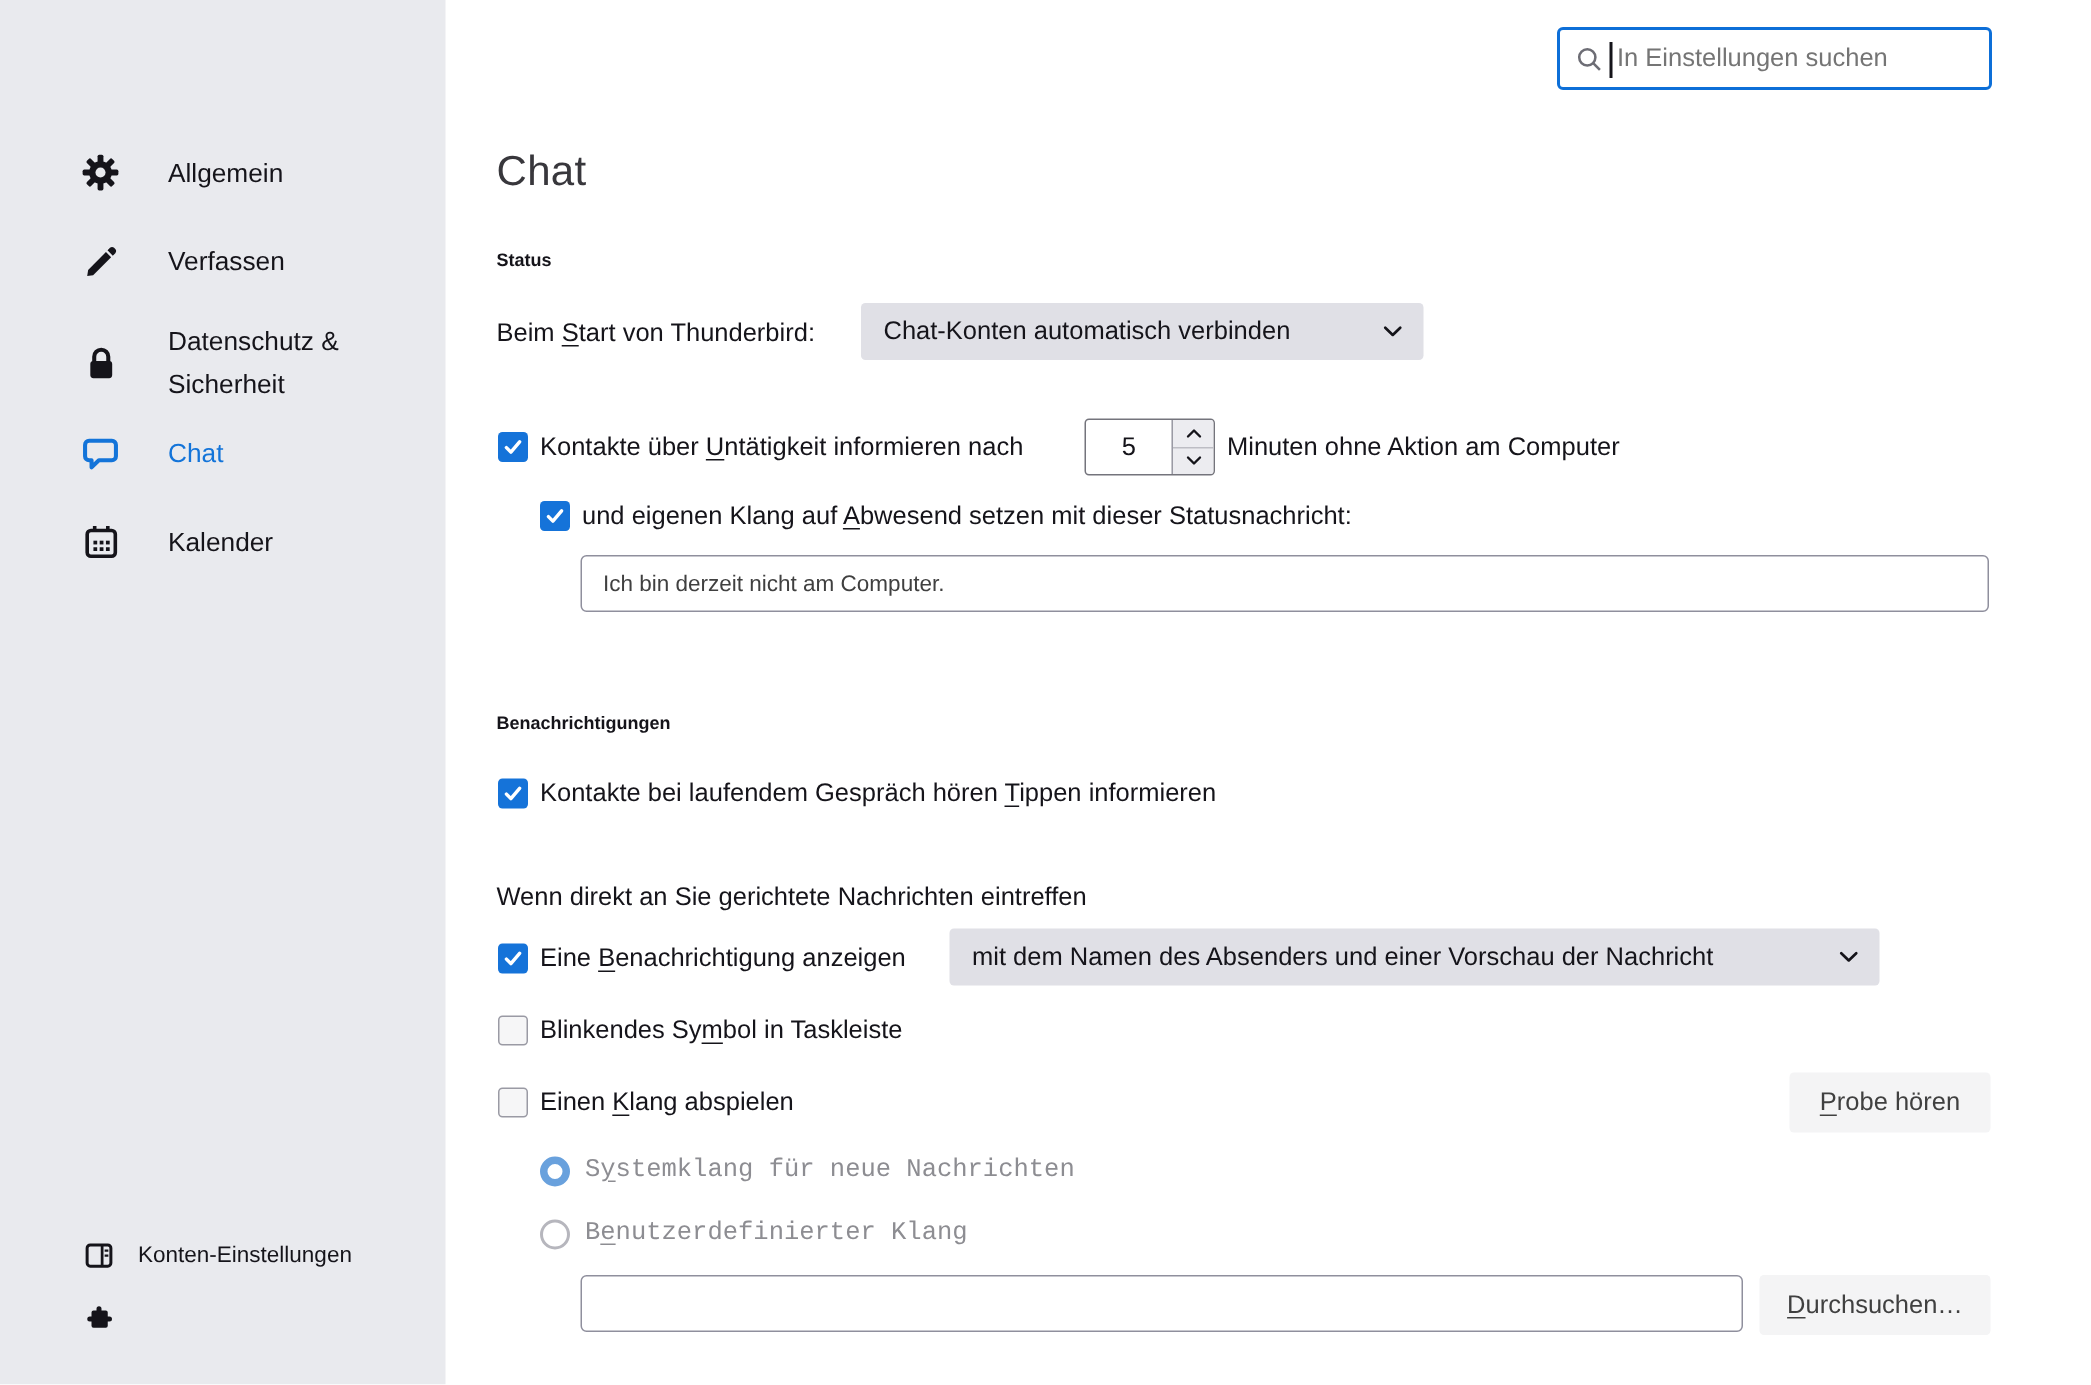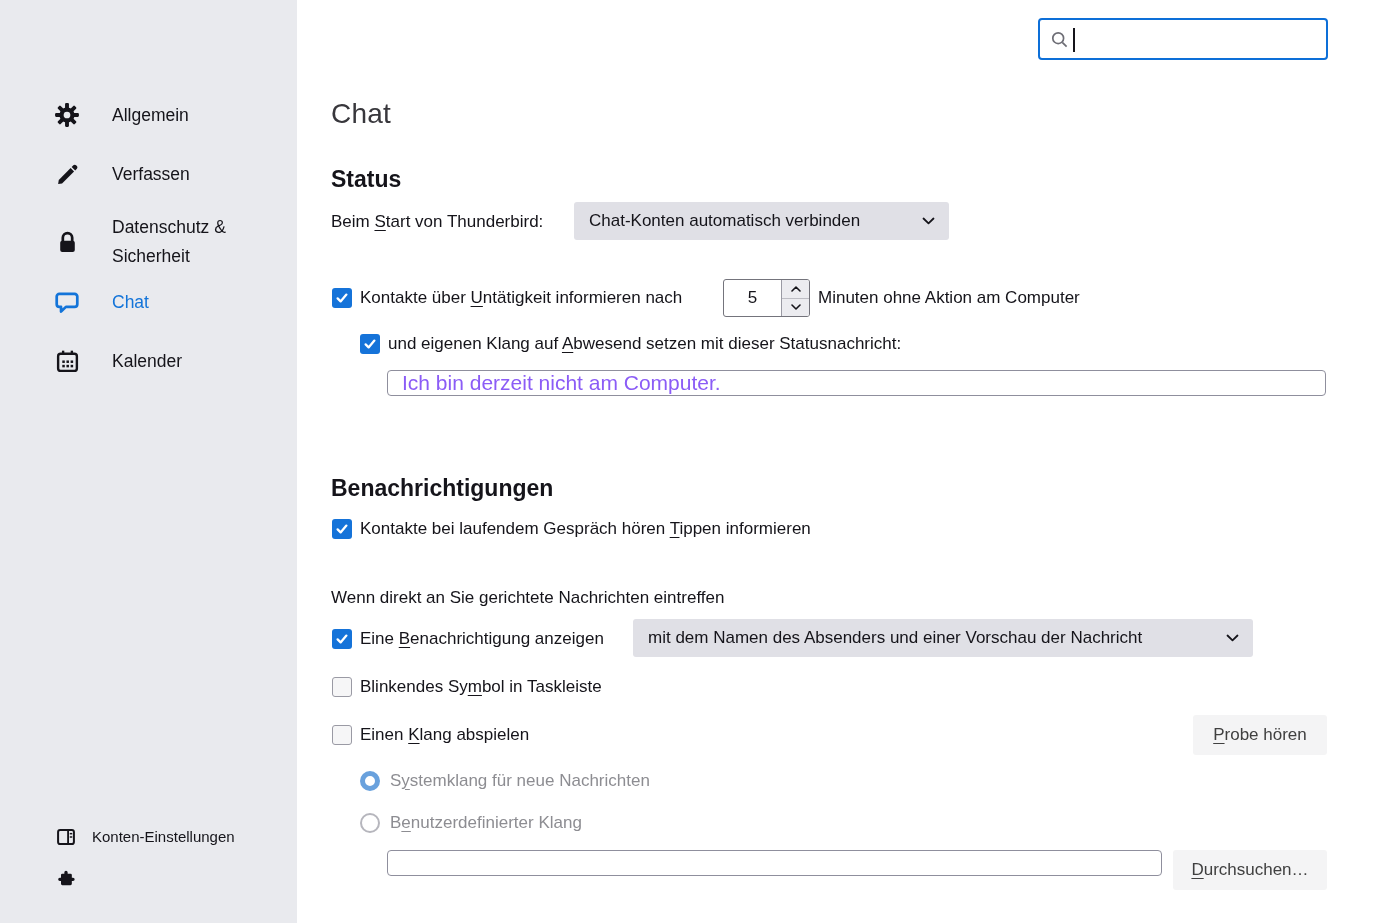--- a/index.html
+++ b/index.html
@@ -38,45 +38,45 @@
   .search-box svg{margin:0 7px 0 11px;flex:0 0 auto;}
   .search-box input{
     border:none;outline:none;flex:1;min-width:0;height:100%;
     font-family:"Liberation Sans",sans-serif;font-size:17px;color:#15141a;background:transparent;
     padding:0 8px 0 3px;
   }
   .search-box input::placeholder{color:#757575;opacity:1;}
   .caret{position:absolute;left:33px;top:8px;width:1.5px;height:24px;background:#15141a;}
   
   .page-title{position:absolute;left:331px;top:98px;font-size:28px;font-weight:300;color:#38373c;letter-spacing:.2px;}
-  .section-heading{position:absolute;font-size:23px;font-weight:700;color:#15141a;}
+  .section-heading{position:absolute;font-size:12px;font-weight:700;color:#15141a;}
   .h-status{left:331px;top:166px;}
   .h-notif{left:331px;top:475px;}
   .static-label{position:absolute;line-height:22px;white-space:nowrap;}
   .ak{text-decoration:underline;text-underline-offset:2.5px;}
-  .disabled-text{color:#8d8d92;}
+  .disabled-text{color:#8d8d92;font-family:Liberation Mono, monospace;}
   
   .dropdown{
     position:absolute;height:38px;box-sizing:border-box;background:#e0e0e6;border-radius:3px;
     display:flex;align-items:center;justify-content:space-between;
     padding:0 14px 0 15px;cursor:pointer;
   }
   .dropdown .dd-label{white-space:nowrap;}
   .dd-startup{left:574px;top:202px;width:375px;}
   .dd-notify{left:633px;top:619px;width:620px;}
   .checkbox{position:absolute;width:20px;height:20px;border-radius:3px;box-sizing:border-box;cursor:pointer;}
   .checkbox.checked{background:#1573d9;display:flex;align-items:center;justify-content:center;}
   .checkbox.unchecked{background:#f6f6f7;border:1px solid #9a9aa4;}
   .radio{position:absolute;width:20px;height:20px;border-radius:50%;box-sizing:border-box;background:#fff;cursor:pointer;}
   .radio.selected{border:5px solid #69a1dd;}
   .radio.unselected{border:2px solid #b6b6bd;}
   .text-input{
-    position:absolute;height:26px;box-sizing:border-box;background:#fff;
+    position:absolute;height:38px;box-sizing:border-box;background:#fff;
     border:1px solid #8f8f9d;border-radius:4px;padding:0 14px;
-    font-family:"Liberation Sans",sans-serif;font-size:21px;color:#8b5cf6;outline:none;
+    font-family:"Liberation Sans",sans-serif;font-size:15px;color:#404040;outline:none;
   }
   .spinbox{
     position:absolute;left:723px;top:279px;width:87px;height:38px;box-sizing:border-box;
     border:1px solid #74747c;border-radius:3px;background:#fff;display:flex;overflow:hidden;
   }
   .spin-value{
     flex:1;border:none;outline:none;text-align:center;min-width:0;
     font-family:"Liberation Sans",sans-serif;font-size:17px;color:#15141a;background:transparent;
   }
   .spin-btns{width:27px;flex:0 0 27px;display:flex;flex-direction:column;background:#ececf0;border-left:1px solid #9a9aa4;}
@@ -177,20 +177,21 @@
     </div>
   </div>
 </nav>
 
 <div class="search-box">
   <svg width="17" height="17" viewBox="0 0 17 17">
     <circle cx="7.2" cy="7.2" r="5.4" fill="none" stroke="#6d6d75" stroke-width="1.7"></circle>
     <line x1="11.3" y1="11.3" x2="15.6" y2="15.6" stroke="#6d6d75" stroke-width="1.7"></line>
   </svg>
   <div class="caret"></div>
+  <input type="text" placeholder="In Einstellungen suchen" style="">
 </div>
 
 <div class="page-title">Chat</div>
 
 <div class="section-heading h-status">Status</div>
 
 <div class="static-label" style="left:331px;top:211px;">
   <span>Beim </span><span class="ak">S</span><span>tart von Thunderbird:</span>
 </div>
 <div class="dropdown dd-startup">

